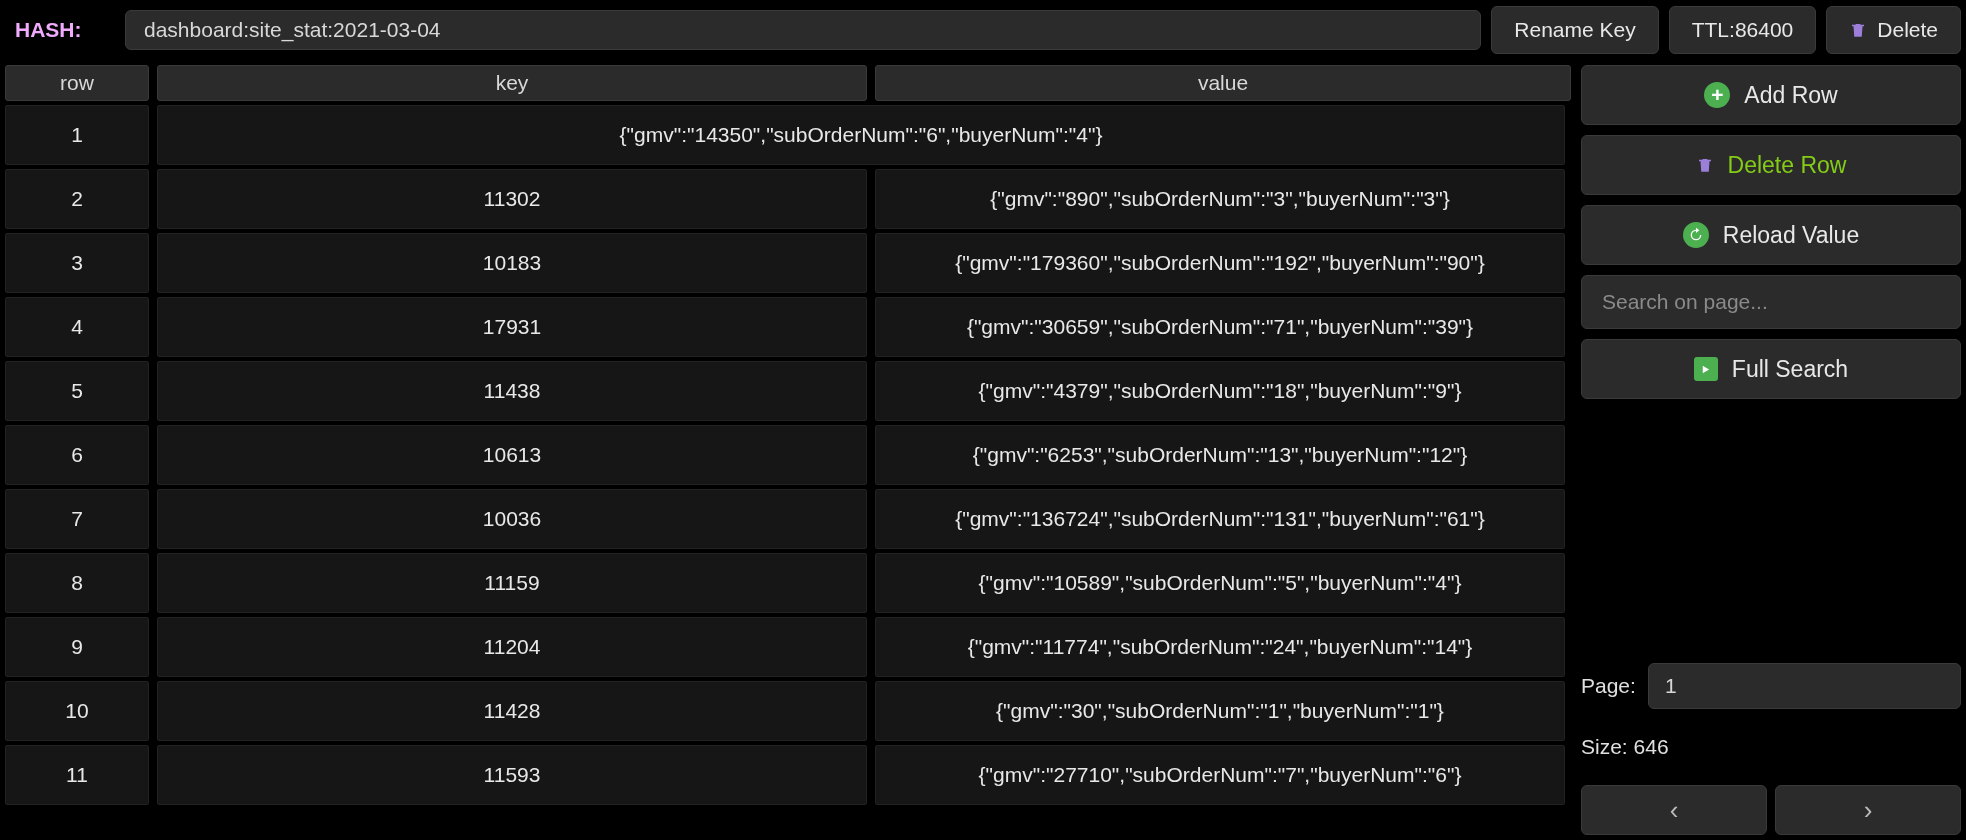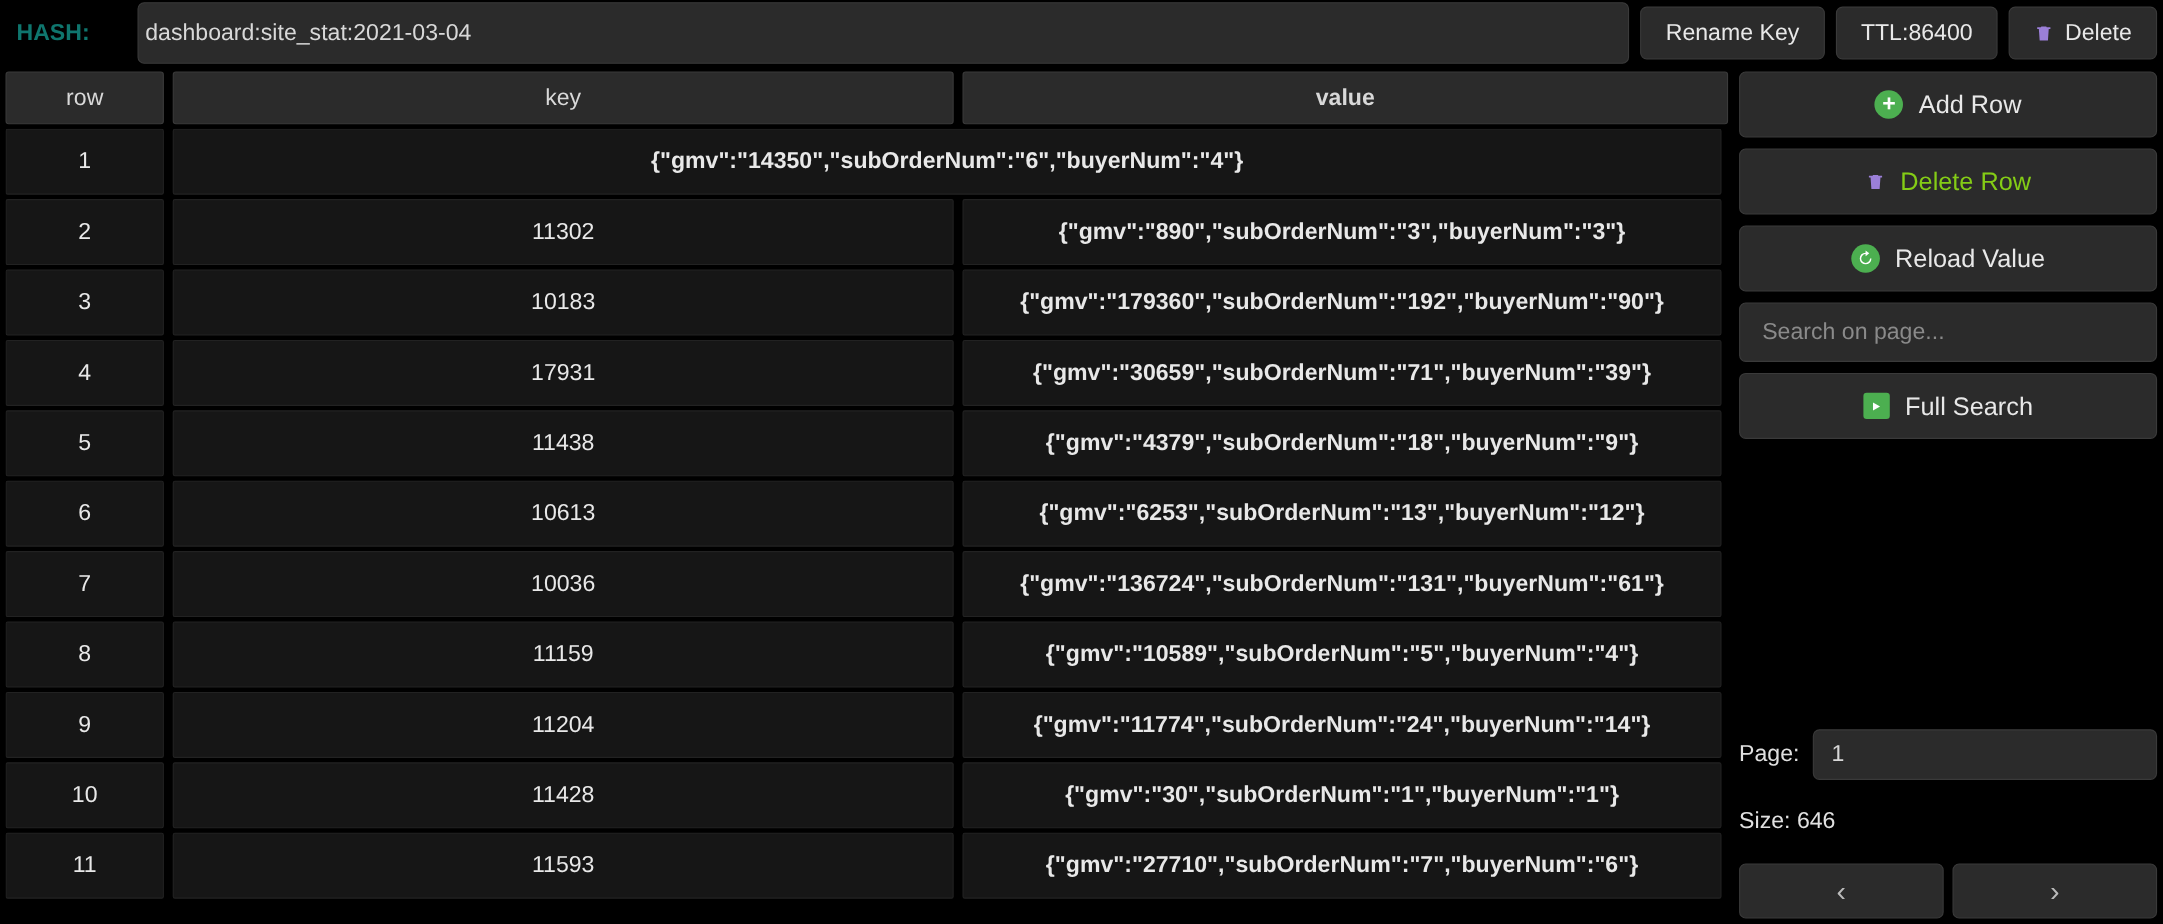--- a/index.html
+++ b/index.html
@@ -24,34 +24,34 @@
     
     .topbar {
       display: flex;
       align-items: center;
       gap: 10px;
       padding: 5px;
       height: 60px;
     }
     .hash-label {
       font-weight: 700;
-      color: #0f766e;
+      color: #f0abfc;
       padding: 0 10px;
       min-width: 110px;
     }
     .key-input {
       flex: 1;
       background: #2b2b2b;
       border: 1px solid #3a3a3a;
       border-radius: 6px;
-      padding: 12px 6px;
+      padding: 12px 18px;
       color: #d8d8d8;
       font-size: 21px;
       outline: none;
-      height: 56px;
+      height: 40px;
     }
     .btn {
       background: #2b2b2b;
       border: 1px solid #3a3a3a;
       border-radius: 6px;
       color: #e8e8e8;
       padding: 10px 22px;
       font-size: 21px;
       cursor: pointer;
       display: inline-flex;
@@ -82,34 +82,34 @@
     .left {
       flex: 1;
       display: flex;
       flex-direction: column;
       min-height: 0;
     }
     
     .thead {
       display: flex;
       gap: 8px;
-      height: 48px;
+      height: 36px;
     }
     .th {
       background: #2b2b2b;
       border: 1px solid #3a3a3a;
       border-radius: 3px;
       display: flex;
       align-items: center;
       justify-content: center;
       color: #d8d8d8;
     }
     .col-row { width: 144px; flex-shrink: 0; }
     .col-key { width: 710px; flex-shrink: 0; }
-    .col-value { flex: 1; font-weight: bold; }
+    .col-value { flex: 1; }
     .tbody-wrap {
       flex: 1;
       position: relative;
       min-height: 0;
       margin-top: 4px;
     }
     .tbody {
       position: absolute;
       inset: 0;
       overflow-y: auto;

